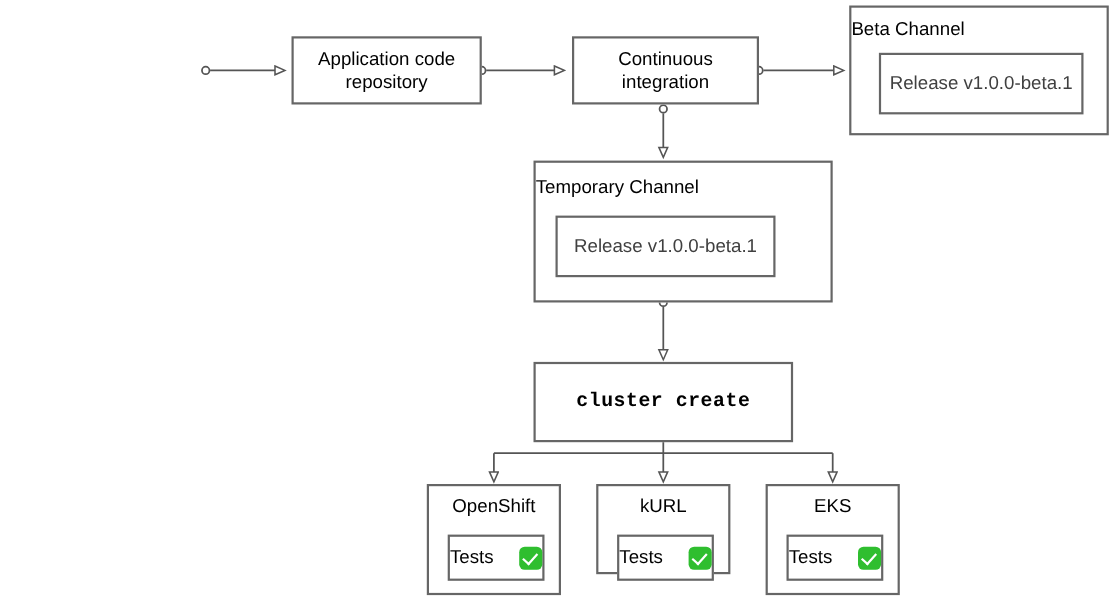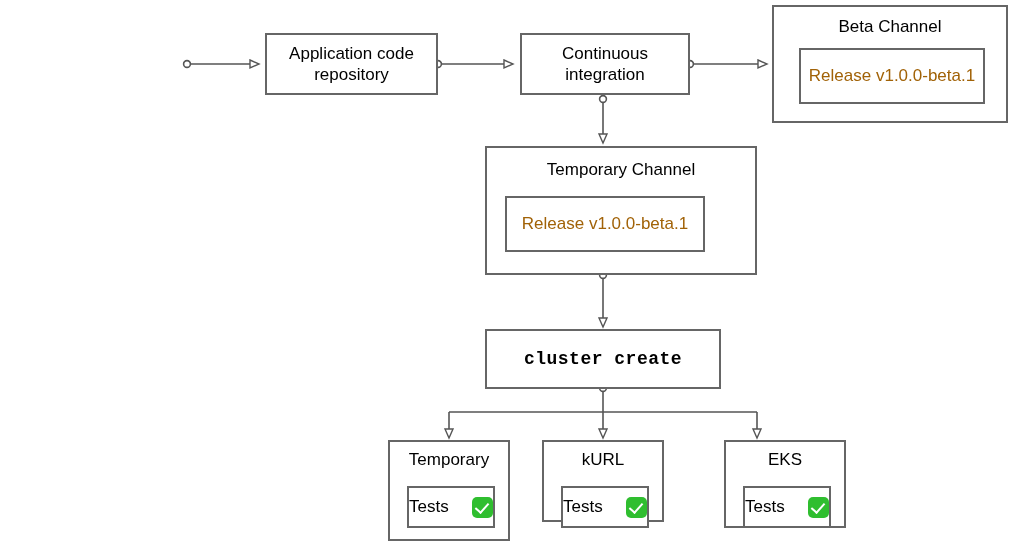--- a/index.html
+++ b/index.html
@@ -47,34 +47,33 @@
   .group {
     position: absolute;
     box-sizing: border-box;
     border: 2px solid #666666;
     background: #ffffff;
   }
   .group-title {
     position: absolute;
     left: 0;
     right: 0;
-    text-align: center;
     font-size: 17px;
     color: #000000;
   }
   .inner-node {
     position: absolute;
     box-sizing: border-box;
     border: 2px solid #666666;
     background: #ffffff;
     display: flex;
     align-items: center;
     justify-content: center;
     font-size: 17px;
-    color: #a16207;
+    color: #404040;
   }
   .leaf {
     position: absolute;
     box-sizing: border-box;
     border: 2px solid #666666;
     background: #ffffff;
   }
   .leaf-title {
     position: absolute;
     left: 0;
@@ -180,41 +179,41 @@
     </div>
   </div>
 
   <div class="group" style="left:485px; top:146px; width:272px; height:129px;">
     <div class="group-title" style="top:12px;">Temporary Channel</div>
     <div class="inner-node" style="left:18px; top:48px; width:200px; height:56px;">
       <span>Release v1.0.0-beta.1</span>
     </div>
   </div>
 
-  <div class="node mono" style="left:485px; top:329px; width:236px; height:60px;text-align:center;">
+  <div class="node mono" style="left:485px; top:329px; width:236px; height:73px;text-align:center;">
     <span>cluster create</span>
   </div>
 
   <div class="leaf" style="left:388px; top:440px; width:122px; height:101px;">
-    <div class="leaf-title">Temporary</div>
+    <div class="leaf-title">OpenShift</div>
     <div class="tests-box" style="left:17px; top:44px; width:88px; height:42px;">
       <span>Tests</span>
       <span class="check"></span>
     </div>
   </div>
 
   <div class="leaf" style="left:542px; top:440px; width:122px; height:82px;">
     <div class="leaf-title">kURL</div>
     <div class="tests-box" style="left:17px; top:44px; width:88px; height:42px;">
       <span>Tests</span>
       <span class="check"></span>
     </div>
   </div>
 
-  <div class="leaf" style="left:724px; top:440px; width:122px; height:88px;text-decoration:underline;">
+  <div class="leaf" style="left:696px; top:440px; width:122px; height:101px;text-decoration:underline;">
     <div class="leaf-title">EKS</div>
     <div class="tests-box" style="left:17px; top:44px; width:88px; height:42px;">
       <span>Tests</span>
       <span class="check"></span>
     </div>
   </div>
 
 </div>
 
 </body></html>

